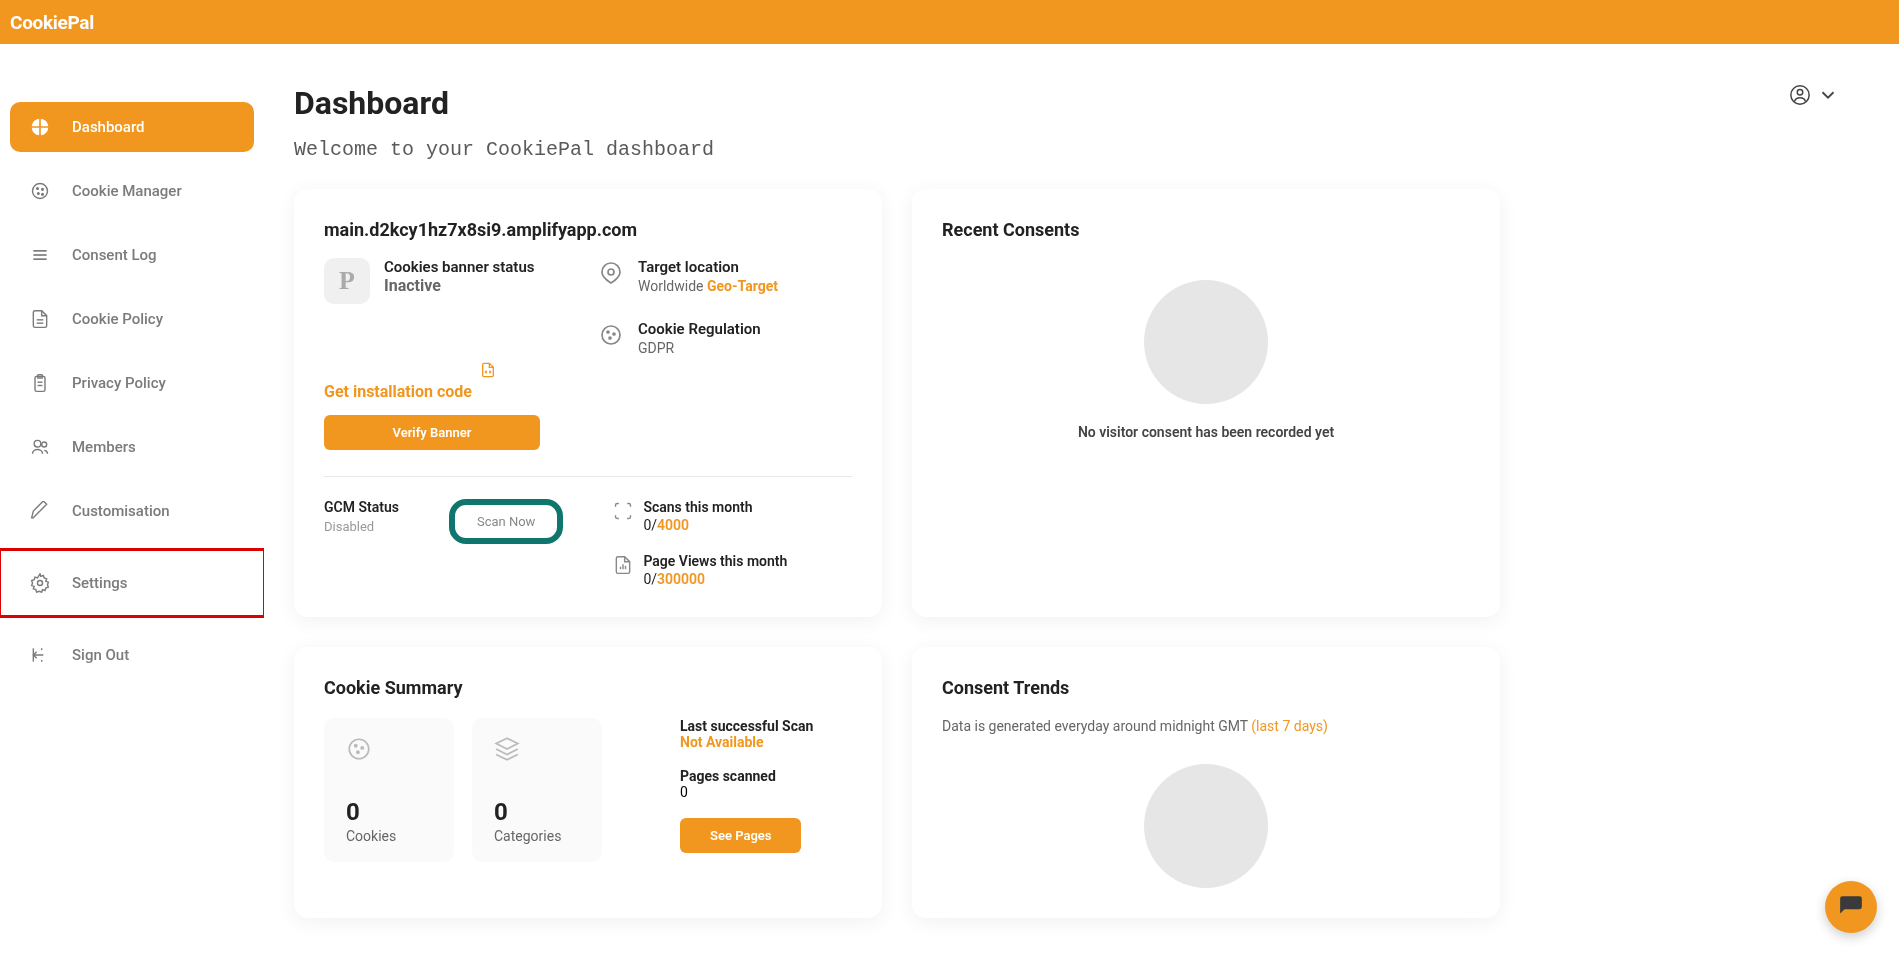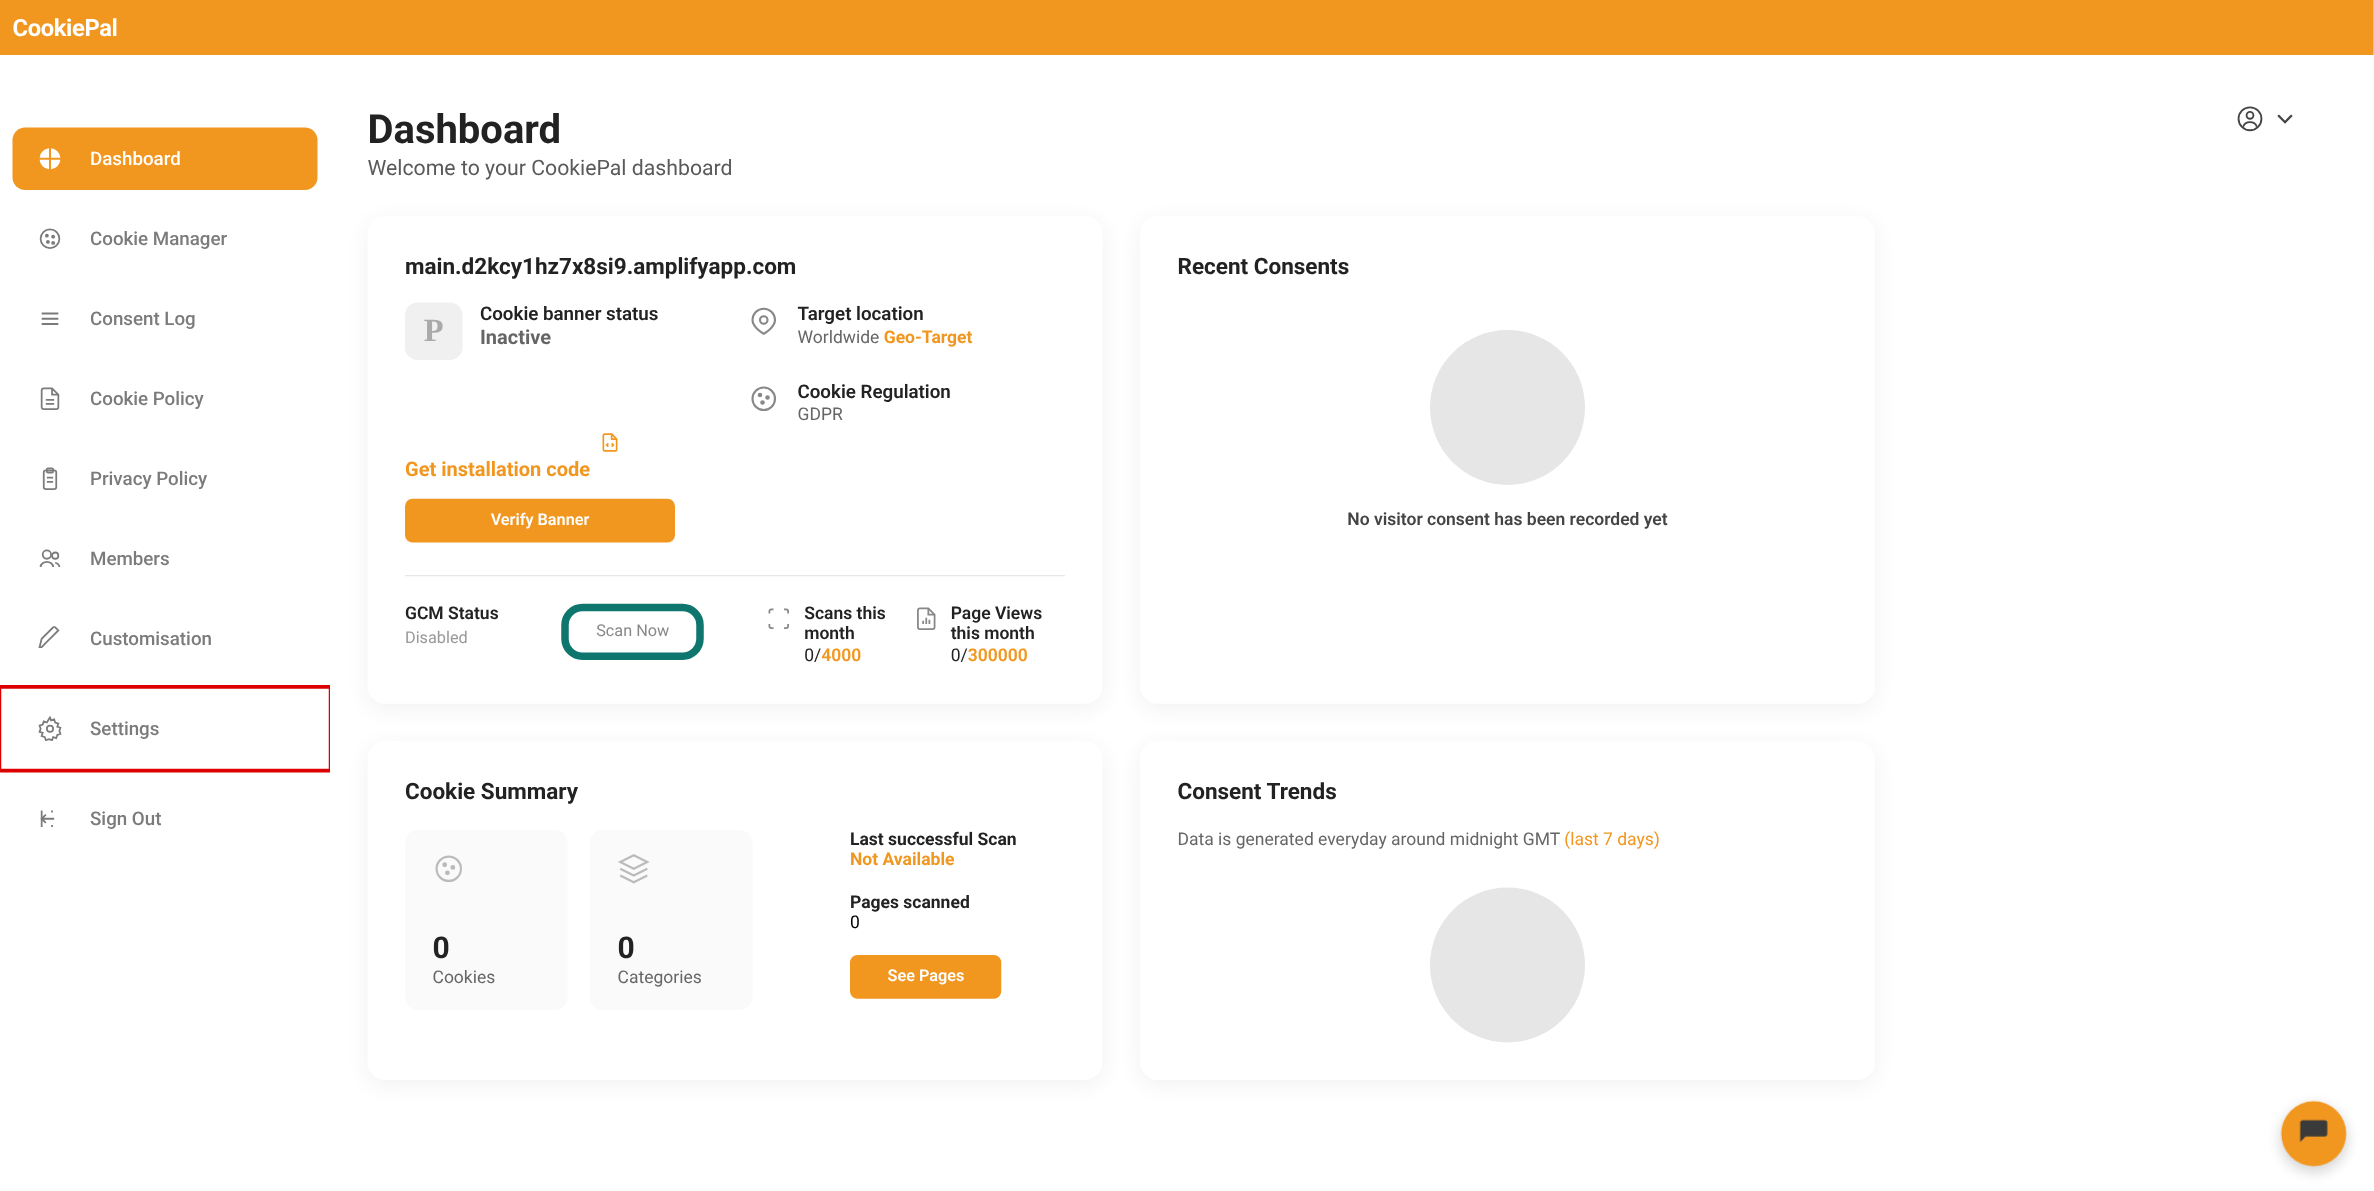--- a/index.html
+++ b/index.html
@@ -13,21 +13,21 @@
 .nav { display: flex; flex-direction: column; gap: 14px; padding: 0 10px; }
 .nav-item { display: flex; align-items: center; gap: 22px; padding: 15px 20px; border-radius: 10px; color: #7b7b7b; font-size: 15px; font-weight: 500; cursor: pointer; }
 .nav-item svg { width: 20px; height: 20px; color: #7b7b7b; flex-shrink: 0; }
 .nav-item.active { background: #f1961e; color: #fff; }
 .nav-item.active svg { color: #fff; }
 .nav-item.highlighted { outline: 3px solid #d00; outline-offset: -1px; border-radius: 0; margin: 0 -10px; padding: 23px 30px; }
 
 .main { flex: 1; padding: 40px 0 0 30px; background: #fff; }
 .main-header { display: flex; justify-content: space-between; align-items: flex-start; padding-right: 60px; }
 .page-title { font-size: 32px; font-weight: 700; color: #222; }
-.page-subtitle { font-size: 17px; color: #5a5a5a; margin-top: 3px; }
+.page-subtitle { font-size: 20px; color: #5a5a5a; margin-top: 16px; font-family: Liberation Mono, monospace; }
 .user-menu { display: flex; align-items: center; gap: 6px; color: #444; cursor: pointer; }
 .user-menu svg { width: 22px; height: 22px; }
 
 .content-grid { display: grid; grid-template-columns: 588px 588px; gap: 30px; margin-top: 28px; }
 .card { background: #fff; border-radius: 14px; box-shadow: 0 4px 20px rgba(0,0,0,0.06); padding: 30px; }
 
 .site-title { font-size: 18px; font-weight: 700; color: #222; margin-bottom: 18px; }
 .status-row { display: grid; grid-template-columns: 1fr 1fr; gap: 20px; }
 .status-col { display: flex; flex-direction: column; gap: 26px; }
 .status-item { display: flex; gap: 14px; align-items: flex-start; }
@@ -39,21 +39,21 @@
 .status-inactive { font-weight: 700; color: #666; }
 .link-orange { color: #f1961e; font-weight: 700; text-decoration: none; cursor: pointer; margin-top: 44px; }
 .install-row { display: flex; align-items: center; gap: 8px; margin-top: 8px; }
 .install-row svg { width: 16px; height: 16px; color: #f1961e; }
 .btn-primary { background: #f1961e; color: #fff; border: none; border-radius: 6px; padding: 10px 0; width: 216px; font-size: 13px; font-weight: 600; cursor: pointer; margin-top: 14px; }
 .divider { height: 1px; background: #e8e8e8; margin: 26px 0 22px; }
 .gcm-row { display: grid; grid-template-columns: auto auto 1fr; gap: 50px; align-items: flex-start; }
 .gcm-label { font-size: 14px; font-weight: 600; color: #222; }
 .gcm-value { font-size: 13px; color: #999; margin-top: 4px; }
 .btn-outline { background: #fff; border: 6px solid #0f766e; border-radius: 17px; padding: 9px 22px; font-size: 13px; color: #888; cursor: pointer; }
-.metrics { display: flex; flex-direction: row; gap: 20px; }
+.metrics { display: flex; flex-direction: column; gap: 20px; }
 .metric-item { display: flex; gap: 10px; align-items: flex-start; }
 .metric-item svg { width: 20px; height: 20px; color: #888; margin-top: 2px; flex-shrink: 0; }
 .metric-label { font-size: 14px; font-weight: 600; color: #222; }
 .metric-value { font-size: 14px; color: #222; margin-top: 2px; }
 .metric-value .orange { color: #f1961e; font-weight: 600; }
 
 .card-heading { font-size: 18px; font-weight: 700; color: #222; margin-bottom: 20px; }
 .empty-state { text-align: center; padding: 20px 0 0; }
 .empty-circle { width: 124px; height: 124px; background: #e6e6e6; border-radius: 50%; margin: 0 auto 20px; }
 .empty-text { font-size: 14px; font-weight: 600; color: #444; }
@@ -179,21 +179,21 @@
 
     <div class="content-grid">
 
       <div class="card">
         <div class="site-title">main.d2kcy1hz7x8si9.amplifyapp.com</div>
         <div class="status-row">
           <div class="status-col">
             <div class="status-item">
               <div class="status-icon-lg">P</div>
               <div>
-                <div class="status-label">Cookie banner status</div>
+                <div class="status-label">Cookies banner status</div>
                 <div class="status-inactive">Inactive</div>
               </div>
             </div>
             <div>
               <div class="install-row">
                 <a class="link-orange">Get installation code</a>
                 <svg viewBox="0 0 24 24" fill="none" stroke="currentColor" stroke-width="2">
                     <path d="M14 2H6a2 2 0 0 0-2 2v16a2 2 0 0 0 2 2h12a2 2 0 0 0 2-2V8z"></path>
                     <polyline points="14 2 14 8 20 8"></polyline>
                     <polyline points="10 13 8 15 10 17"></polyline>

